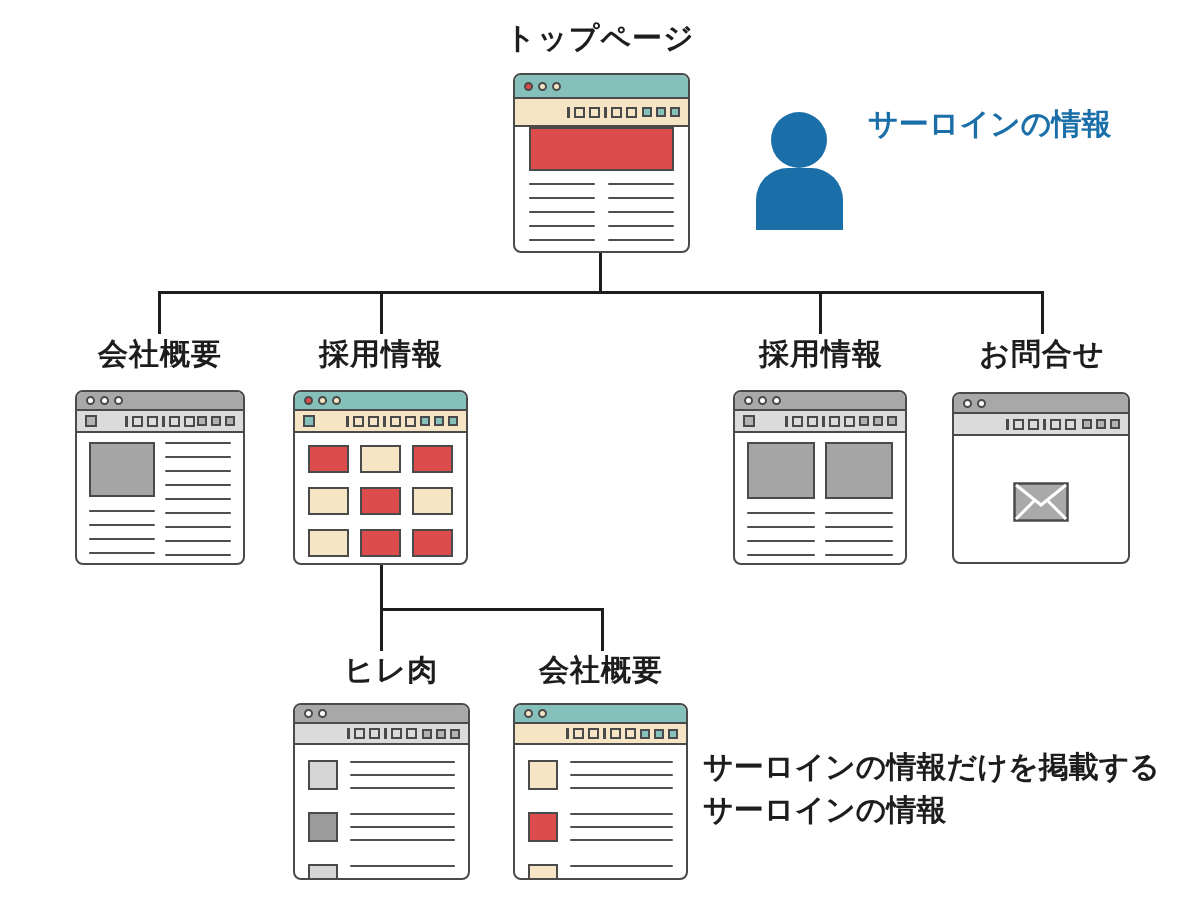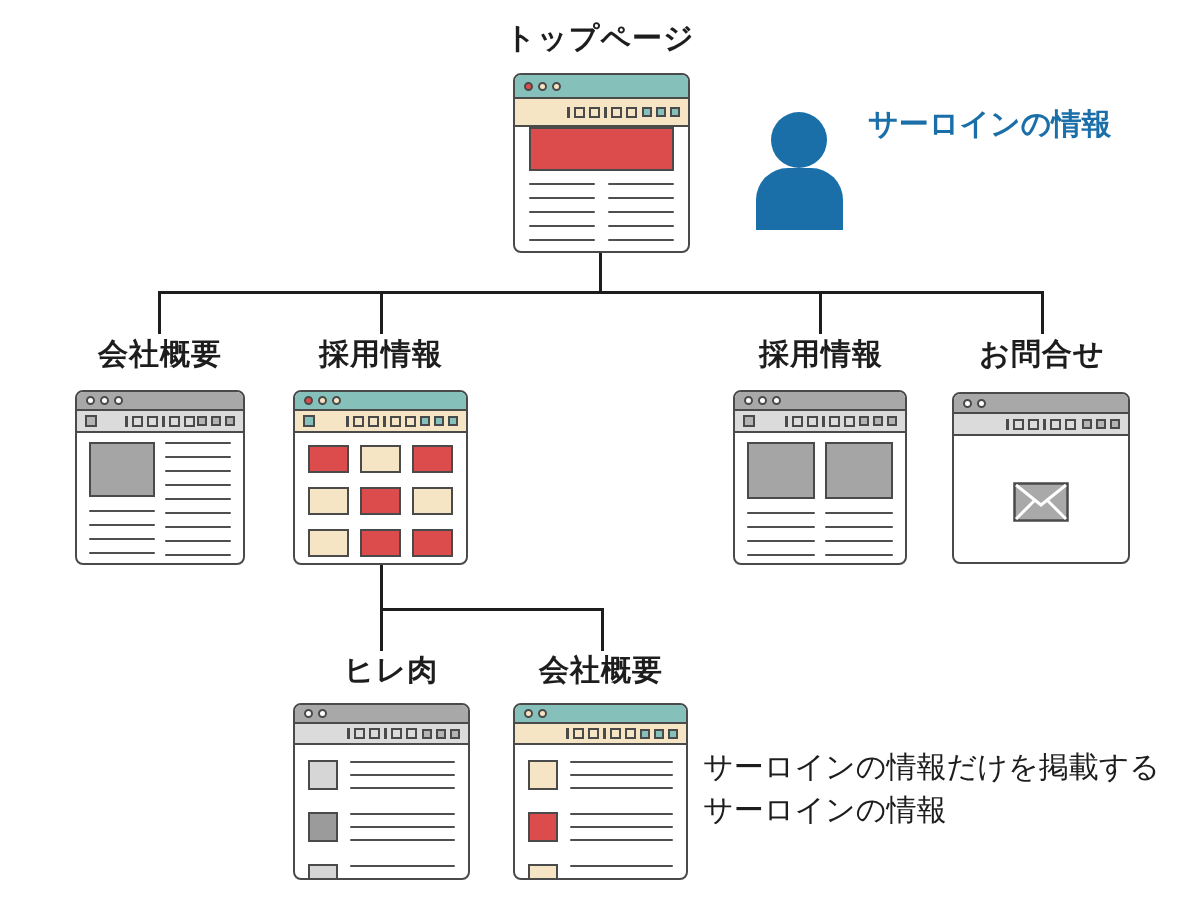--- a/index.html
+++ b/index.html
@@ -67,21 +67,21 @@
   .sq.cream{background:#f6e5c5;}
   .sq.red{background:#dc4c4c;}
   
   .body-contact{display:flex;justify-content:center;}
   .envelope{margin-top:46px;}
   
   .person{position:absolute;left:756px;top:112px;width:90px;height:118px;}
   .person .head{position:absolute;left:15px;top:0;width:56px;height:56px;border-radius:50%;background:#1b6fa8;}
   .person .torso{position:absolute;left:0;top:56px;width:87px;height:62px;border-radius:32px 32px 0 0;background:#1b6fa8;}
   .callout{position:absolute;left:868px;top:102px;font-size:30px;font-weight:700;color:#1b6fa8;line-height:43px;white-space:nowrap;}
-  .annotation{position:absolute;left:703px;top:745px;font-size:30px;font-weight:400;color:#1d1d1d;line-height:43px;white-space:nowrap;}
+  .annotation{position:absolute;left:703px;top:745px;font-size:30px;font-weight:700;color:#1d1d1d;line-height:43px;white-space:nowrap;}
 </style>
 </head>
 <body>
 
 <div id="stage">
 
   <div class="cline" style="left:599px;top:253px;width:3px;height:40px;"></div>
   <div class="cline" style="left:158px;top:291px;width:886px;height:3px;"></div>
   <div class="cline" style="left:158px;top:291px;width:3px;height:43px;"></div>
   <div class="cline" style="left:380px;top:291px;width:3px;height:43px;"></div>

